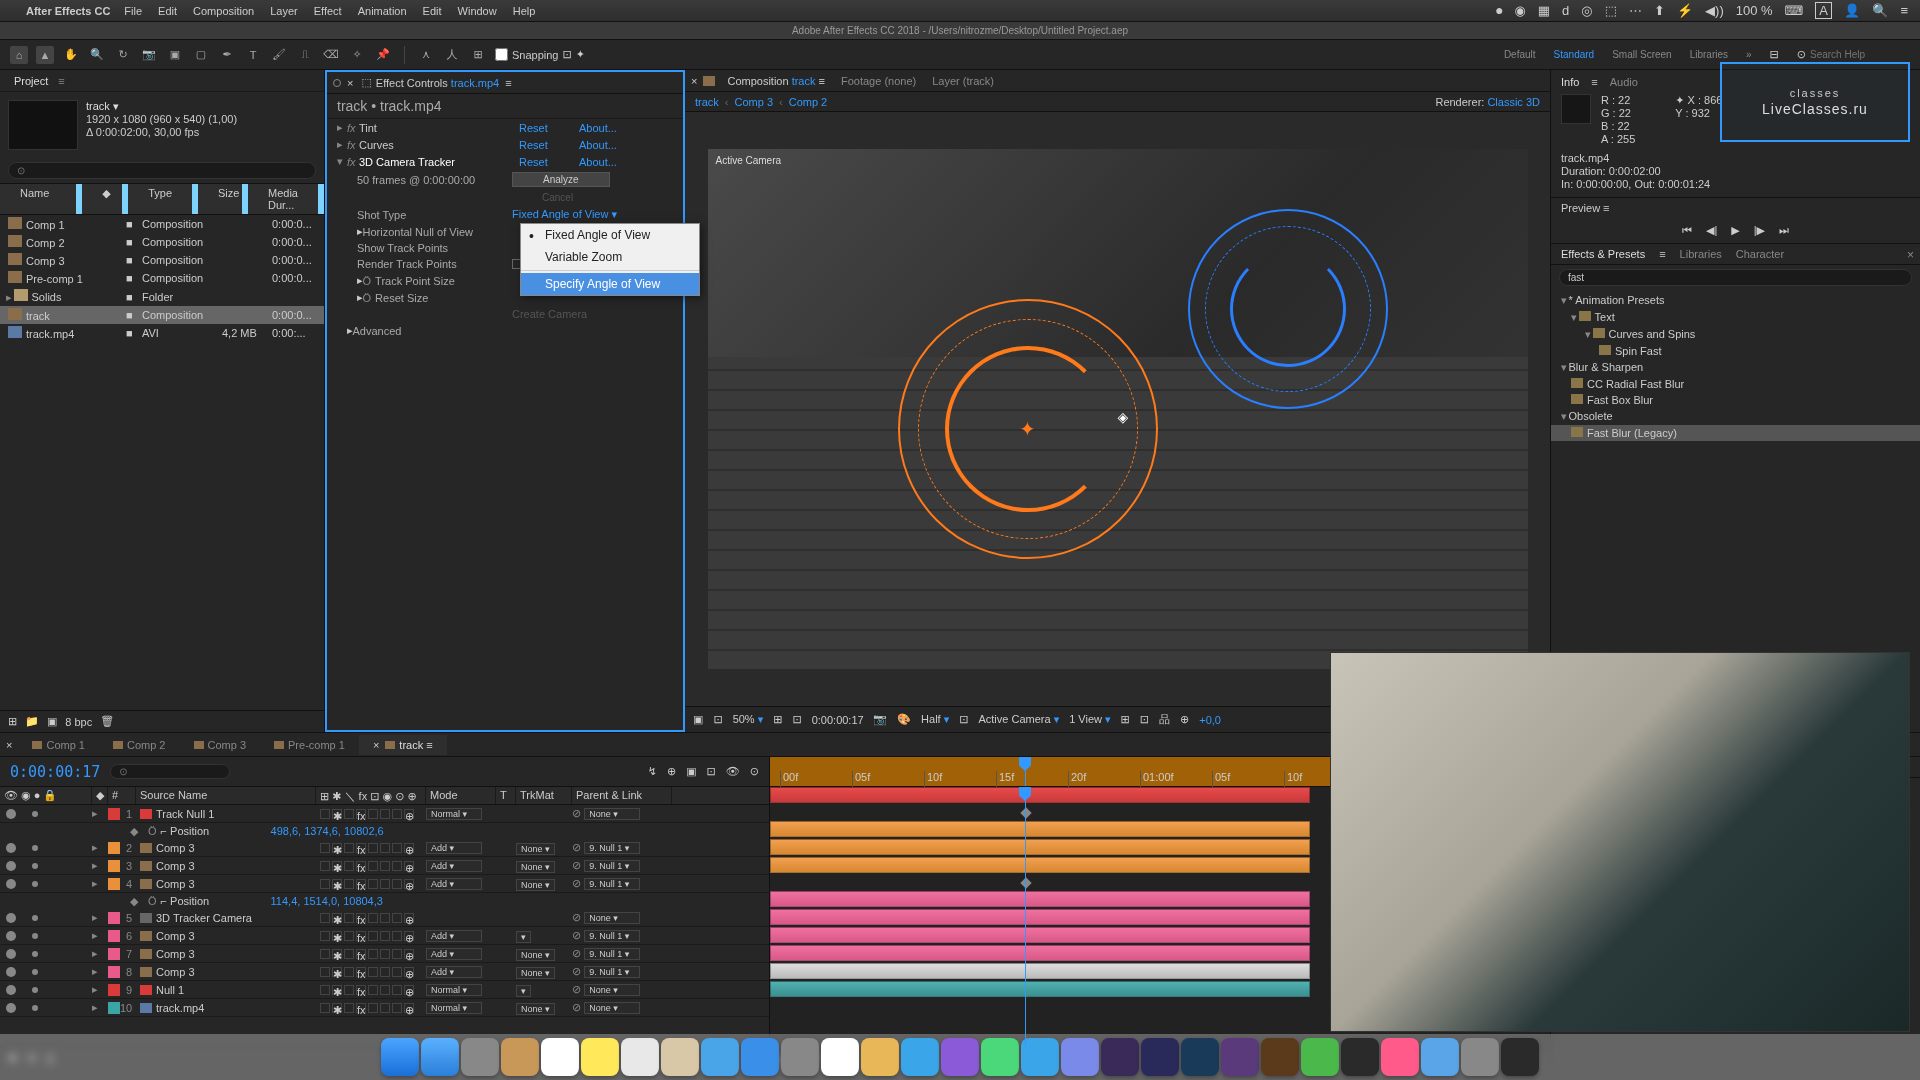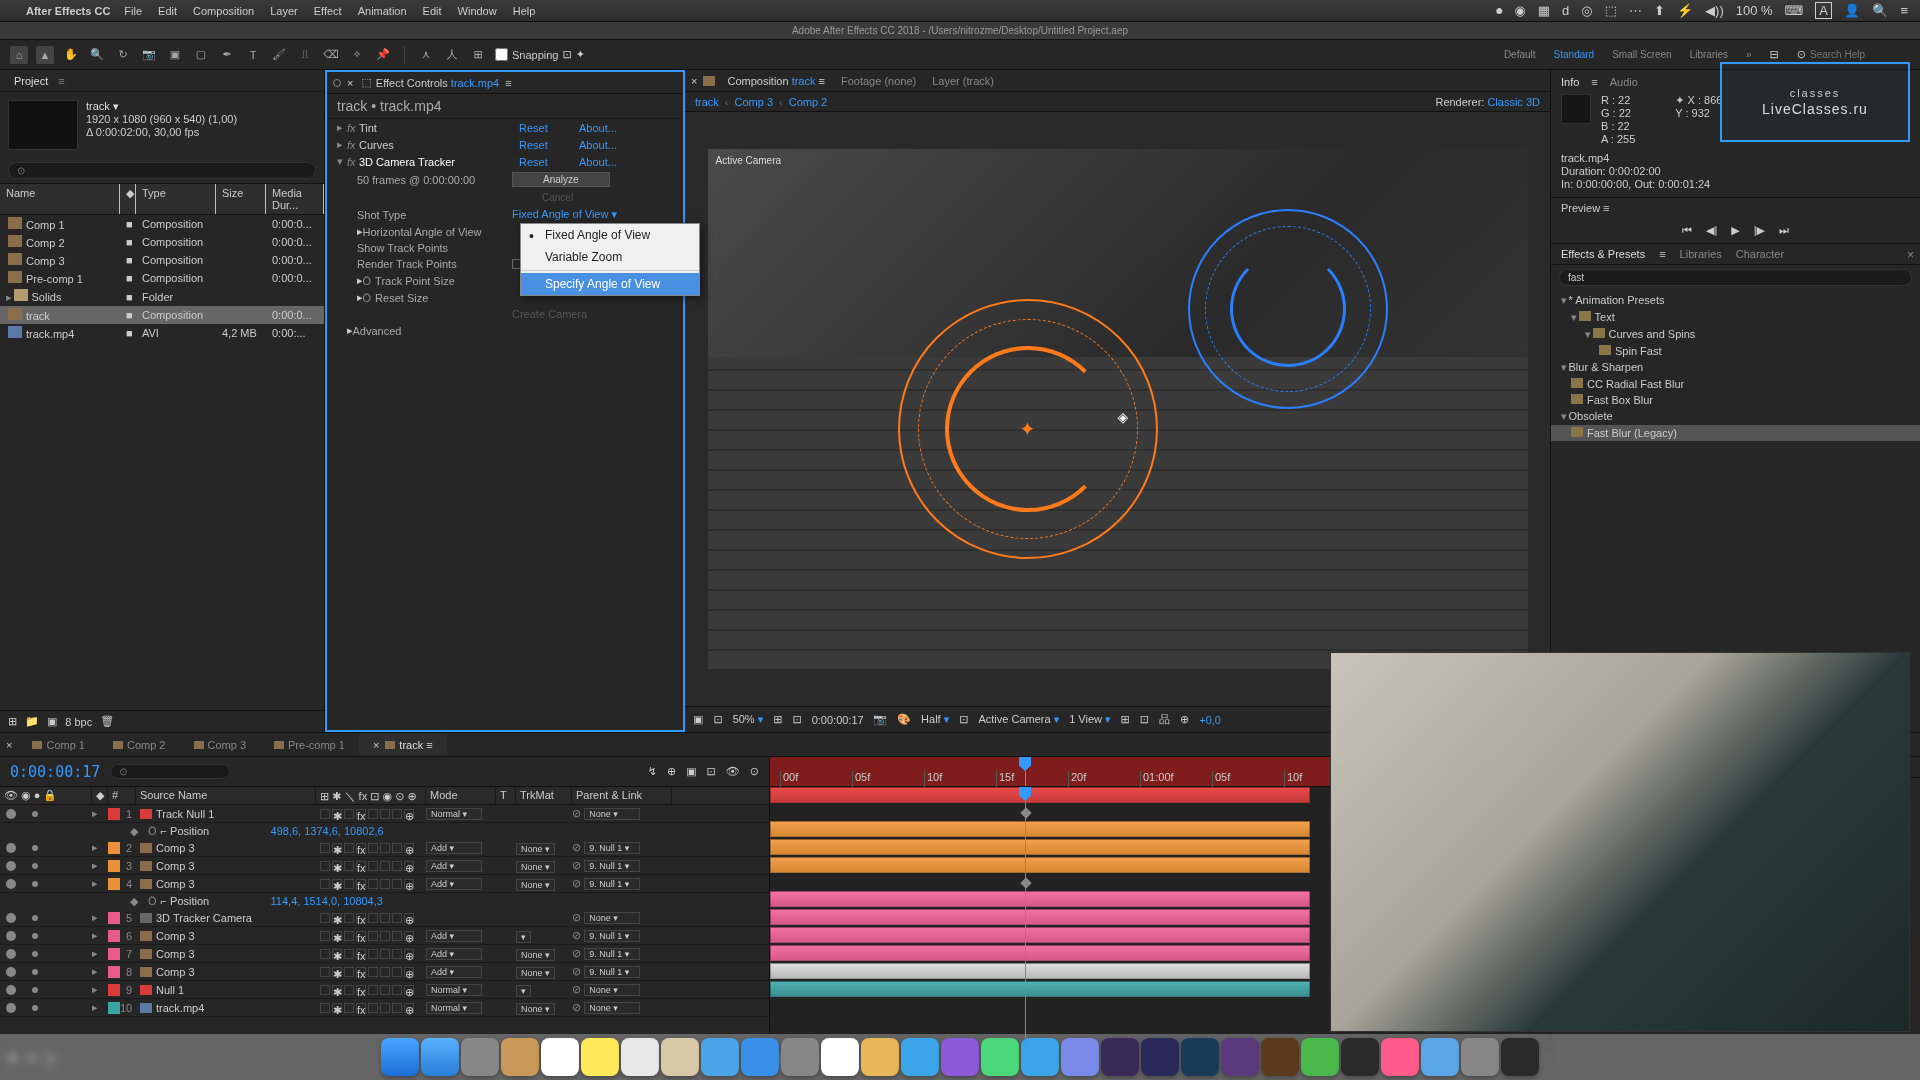--- a/index.html
+++ b/index.html
@@ -26,21 +26,21 @@
 .panel-header{height:22px;background:#262626;display:flex;align-items:center;padding:0 8px;border-bottom:1px solid #1a1a1a;font-size:10px;color:#aaa}
 .panel-header .tab{padding:3px 6px}
 .panel-header .active{color:#ddd}
 .panel-header .menu-icon{margin-left:4px;color:#888}
 .proj-info{display:flex;padding:8px;gap:8px}
 .proj-thumb{width:70px;height:50px;background:#111;border:1px solid #333}
 .proj-meta{font-size:10px;color:#aaa;line-height:13px}
 .proj-search{padding:4px 8px}
 .proj-search input{width:100%;background:#1a1a1a;border:1px solid #333;border-radius:10px;padding:2px 8px;color:#ccc;font-size:10px}
 .proj-list-head{display:flex;background:#2e2e2e;border-top:1px solid #111;border-bottom:1px solid #111;font-size:10px;color:#aaa}
-.proj-list-head div{padding:3px 6px;border-right:1px solid #7dd3fc}
+.proj-list-head div{padding:3px 20px;border-right:6px solid #7dd3fc}
 .col-name{width:120px}
 .col-label{width:16px}
 .col-type{width:80px}
 .col-size{width:50px}
 .col-media{flex:1}
 .proj-row{display:flex;align-items:center;padding:2px 6px;font-size:10px}
 .proj-row .icon{width:14px;height:12px;margin-right:4px;display:inline-block}
 .proj-row.selected{background:#666}
 .ic-comp{background:#8a6d4a}
 .ic-folder{background:#b39b6f}
@@ -166,21 +166,21 @@
 .mode-sel{background:#2a2a2a;border:1px solid #444;padding:0 4px;font-size:9px;width:56px;color:#ccc}
 .layer-row .t{width:20px}
 .layer-row .trkmat{width:56px}
 .layer-row .parent{width:100px;display:flex;align-items:center;gap:3px}
 .parent .link-ic{color:#888}
 .prop-row{height:16px;display:flex;align-items:center;font-size:10px;padding-left:130px;color:#aaa}
 .prop-row .kf{width:10px;color:#888;margin-right:8px}
 .prop-row .pname{width:110px}
 .prop-row .pval{color:#3399ff}
 .tl-right{flex:1;display:flex;flex-direction:column;position:relative}
-.time-ruler{height:30px;background:#7f1d1d;border-bottom:1px solid #111;display:flex;position:relative;font-size:9px;color:#888}
+.time-ruler{height:30px;background:#a16207;border-bottom:1px solid #111;display:flex;position:relative;font-size:9px;color:#888}
 .time-ruler .tick{position:absolute;top:14px;border-left:1px solid #555;padding-left:2px;height:16px}
 .playhead{position:absolute;top:0;bottom:0;width:1px;background:#3399ff;z-index:5}
 .playhead::before{content:"";position:absolute;top:0;left:-6px;width:12px;height:14px;background:#3399ff;clip-path:polygon(0 0,100% 0,100% 60%,50% 100%,0 60%)}
 .track-area{flex:1;position:relative;background:#222}
 .bar{position:absolute;height:16px;border:1px solid rgba(0,0,0,.3)}
 .bar-red{background:linear-gradient(#e84a4a,#c83a3a)}
 .bar-orange{background:linear-gradient(#f0a050,#d88830)}
 .bar-pink{background:linear-gradient(#f070a0,#d85888)}
 .bar-white{background:linear-gradient(#ddd,#bbb)}
 .bar-teal{background:linear-gradient(#50b0b0,#3a9090)}
@@ -397,21 +397,21 @@
 <div class="fx-prop">
           <span class="pname"></span>
           <span class="cancel-btn dimmed">Cancel</span>
         </div>
 <div class="fx-prop">
           <span class="pname">Shot Type</span>
           <span class="pval">Fixed Angle of View ▾</span>
         </div>
 <div class="fx-prop dimmed">
           <span class="tw">▸</span>
-          <span class="pname">Horizontal Angle of View</span>
+          <span class="pname">Horizontal Null of View</span>
         </div>
 <div class="fx-prop">
           <span class="pname">Show Track Points</span>
         </div>
 <div class="fx-prop">
           <span class="pname">Render Track Points</span>
           <span class="checkbox"></span>
         </div>
 <div class="fx-prop">
           <span class="tw">▸</span>

